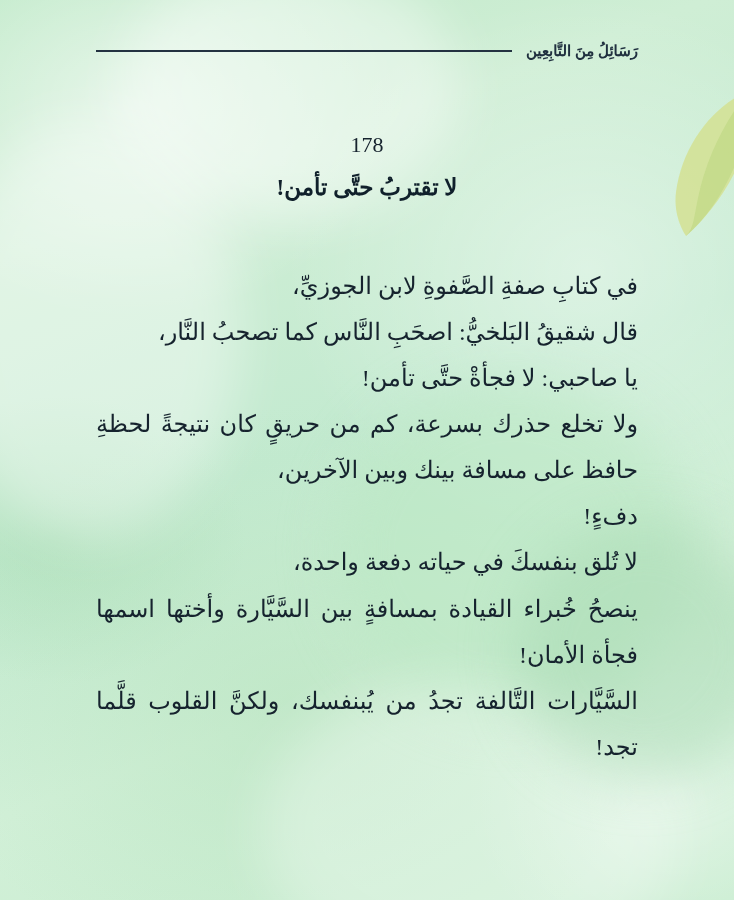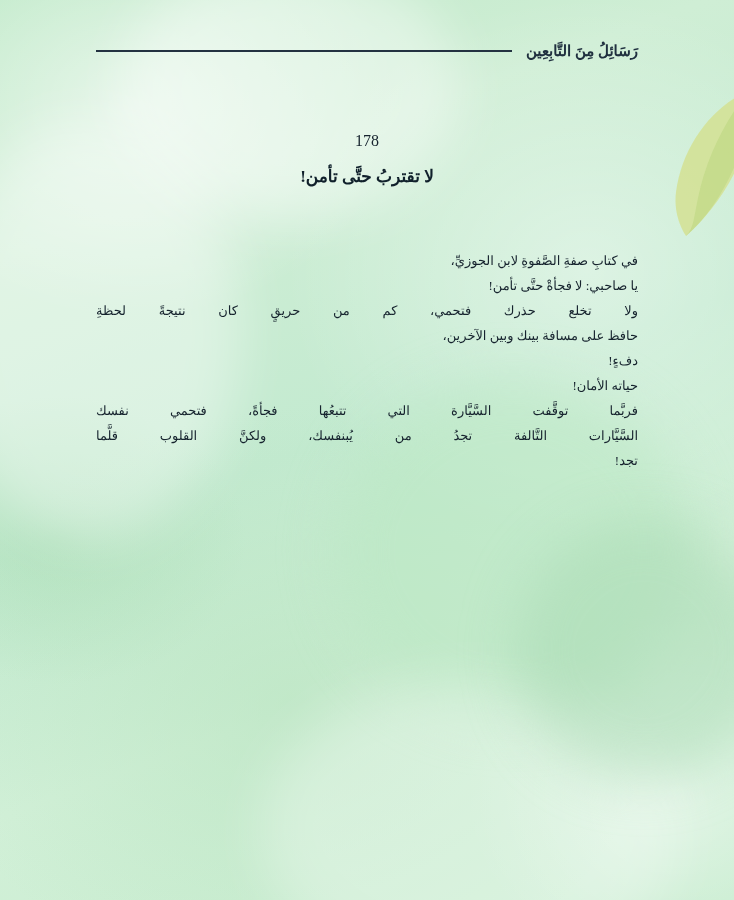--- a/index.html
+++ b/index.html
@@ -80,34 +80,34 @@
     position: absolute;
     top: 132px;
     left: 96px;
     right: 96px;
     direction: rtl;
     text-align: right;
     color: #16232e;
   }
   .page-number {
     text-align: center;
-    font-size: 16px;
+    font-size: 22px;
     color: #16232e;
     margin: 0 0 16px 0;
     font-family: "Liberation Serif", serif;
   }
   .title {
     text-align: center;
-    font-size: 17px;
+    font-size: 23px;
     font-weight: 700;
     margin: 0 0 62px 0;
     color: #10202b;
   }
   .para {
-    font-size: 13px;
+    font-size: 24px;
     line-height: 1.92;
     margin: 0;
     text-align: justify;
     text-justify: inter-word;
   }
   .para .line {
     display: block;
   }
   
   .para .line.flow {
@@ -136,23 +136,25 @@
   <div class="header">
     <span class="header-title">رَسَائِلُ مِنَ التَّابِعِين</span>
     <span class="header-rule"></span>
   </div>
 
   <div class="content">
     <div class="page-number">178</div>
     <h1 class="title">لا تقتربُ حتَّى تأمن!</h1>
     <p class="para">
       <span class="line flow">في كتابِ صفةِ الصَّفوةِ لابن الجوزيِّ،</span>
+      <span class="line flow">قال شقيقُ البَلخيُّ: اصحَبِ النَّاس كما تصحبُ النَّار،</span>
       <span class="line flow">يا صاحبي: لا فجأةْ حتَّى تأمن!</span>
-      <span class="line just">ولا تخلع حذرك فتحمي، كم من حريقٍ كان نتيجةً لحظةِ</span>
+      <span class="line just">ولا تخلع حذرك بسرعة، كم من حريقٍ كان نتيجةً لحظةِ</span>
       <span class="line flow">حافظ على مسافة بينك وبين الآخرين،</span>
       <span class="line flow">دفءٍ!</span>
-      <span class="line flow">حياته الأمان!</span>
-      <span class="line just">فربَّما توقَّفت السَّيَّارة التي تتبعُها فجأةً، فتحمي نفسك</span>
+      <span class="line flow">لا تُلق بنفسكَ في حياته دفعة واحدة،</span>
+      <span class="line just">ينصحُ خُبراء القيادة بمسافةٍ بين السَّيَّارة وأختها اسمها</span>
+      <span class="line flow">فجأة الأمان!</span>
       <span class="line just">السَّيَّارات التَّالفة تجدُ من يُبنفسك، ولكنَّ القلوب قلَّما</span>
       <span class="line flow">تجد!</span>
     </p>
   </div>
 </div>
 
 </body></html>

